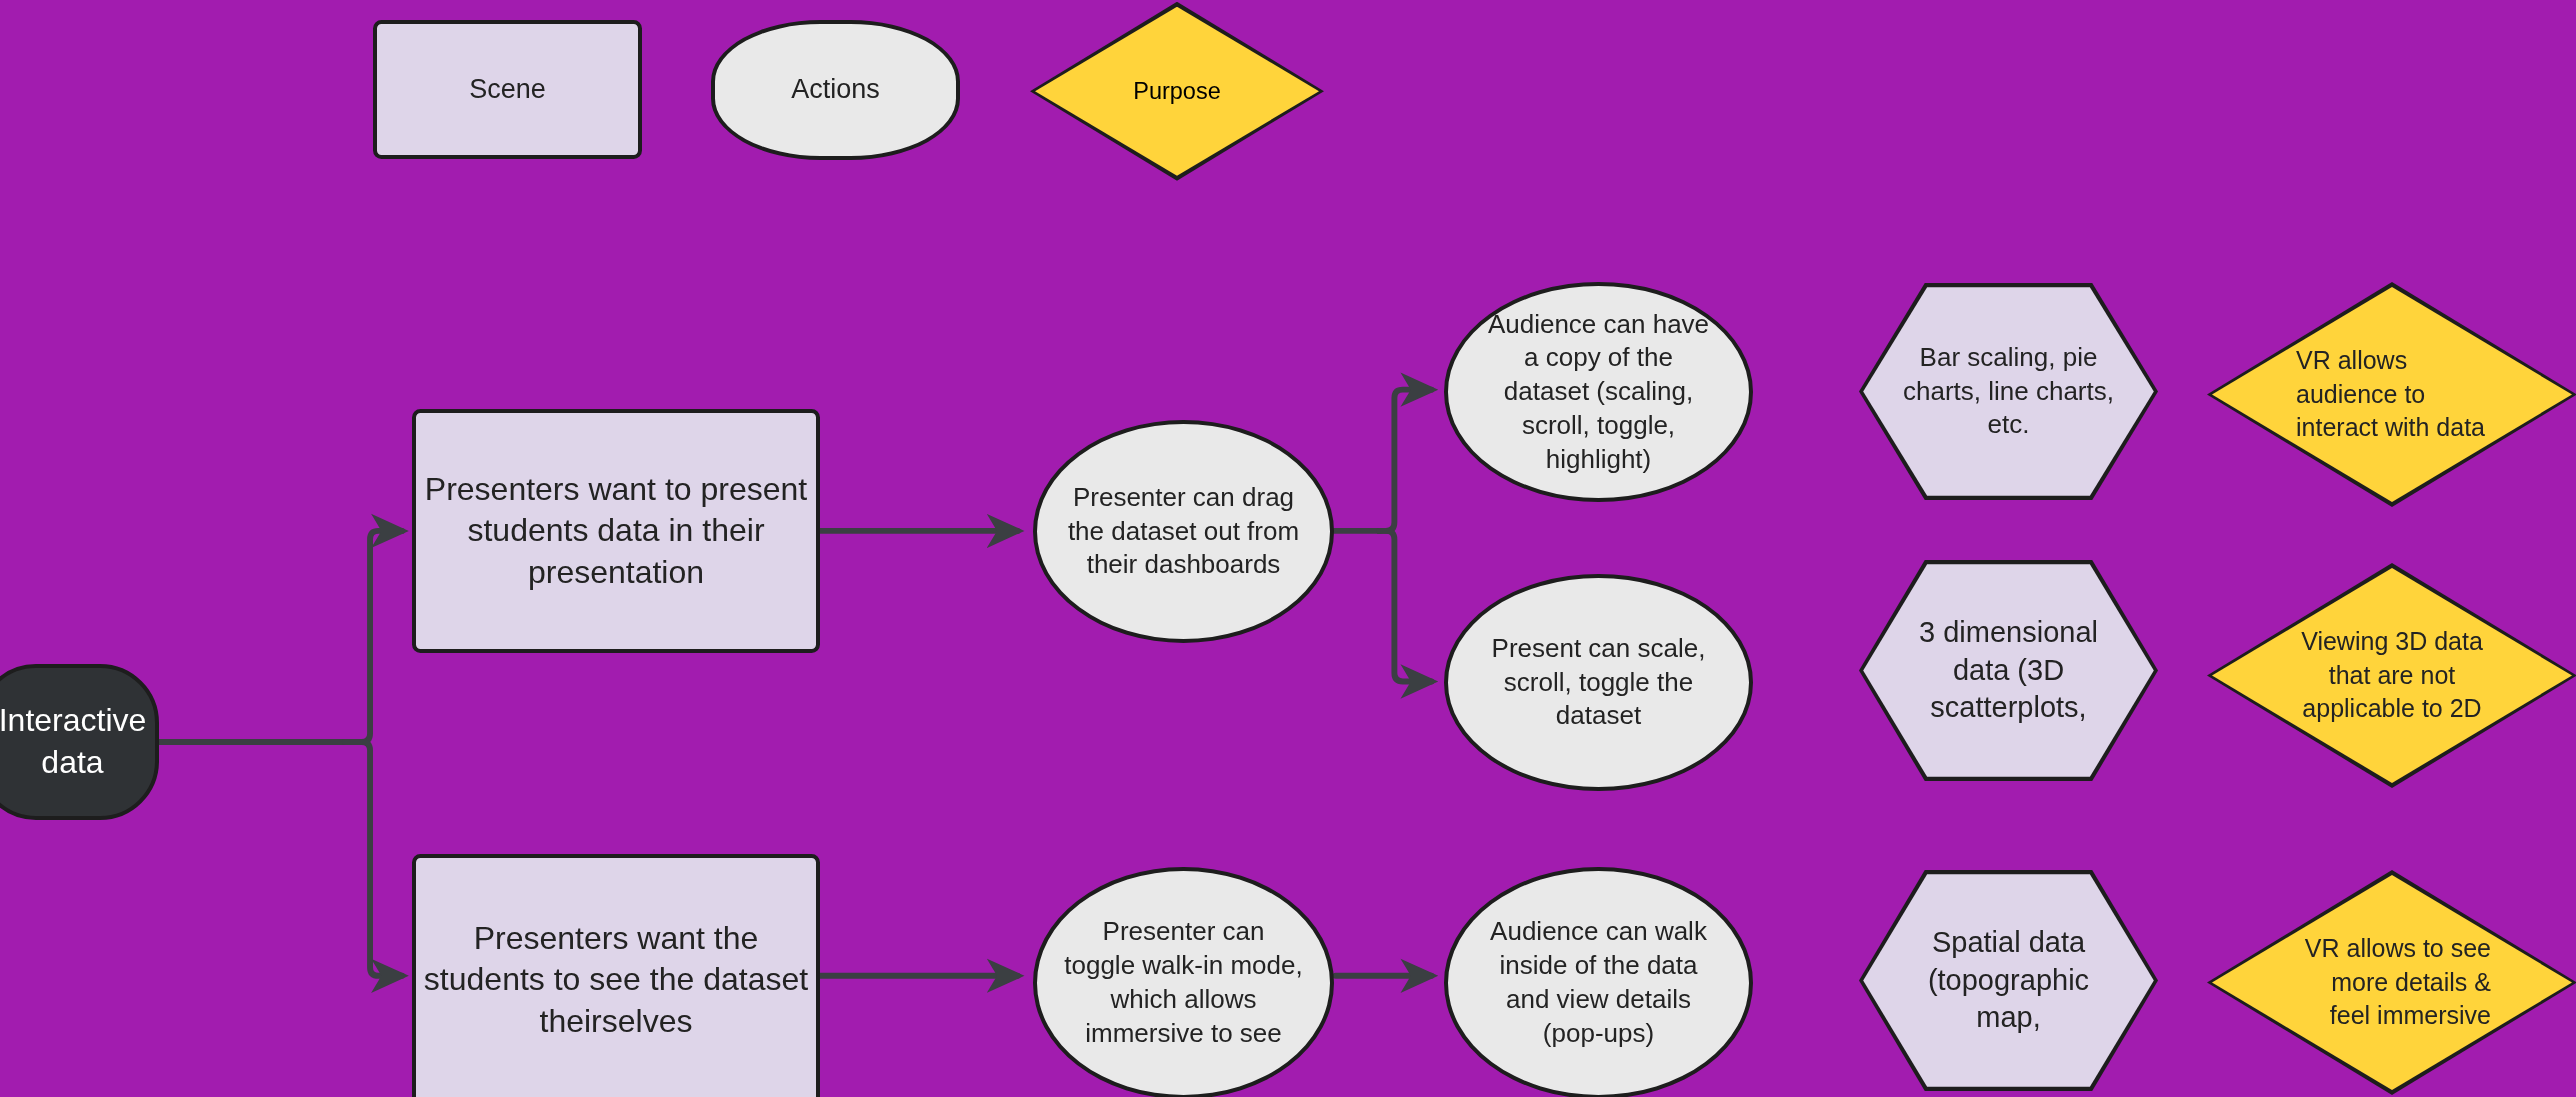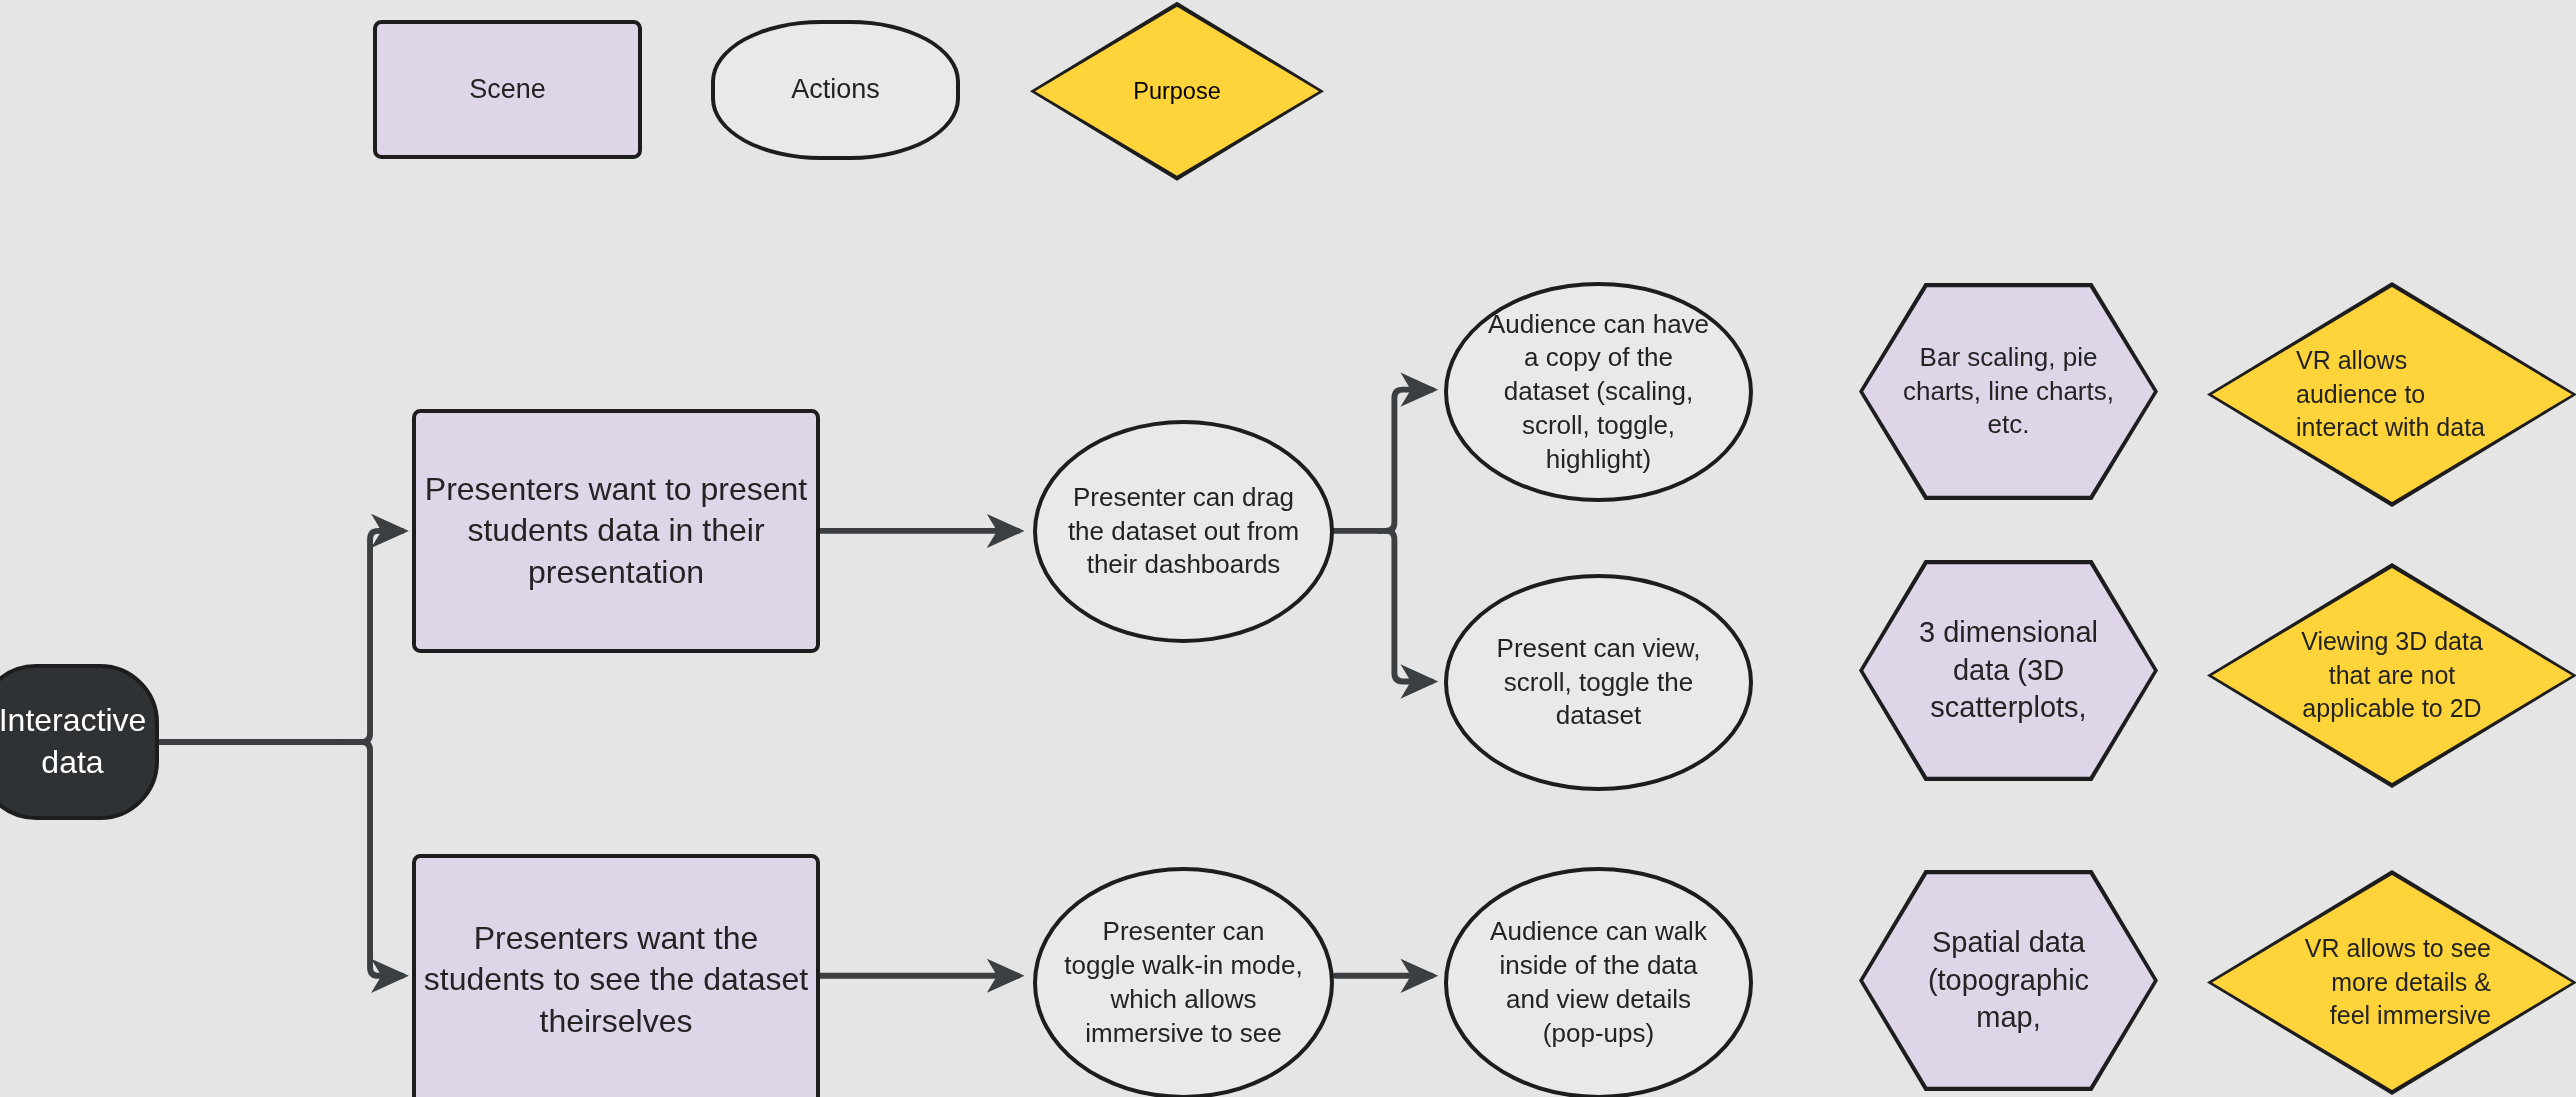--- a/index.html
+++ b/index.html
@@ -5,21 +5,21 @@
 <style>
   html, body {
     margin: 0;
     padding: 0;
     background: #4d6b72;
   }
   #canvas {
     position: relative;
     width: 2576px;
     height: 1098px;
-    background: #e5e5e5;
+    background: #a21caf;
     overflow: hidden;
     font-family: "Liberation Sans", sans-serif;
   }
   #edges {
     position: absolute;
     left: 0; top: 0;
     width: 2576px;
     height: 1098px;
     pointer-events: none;
   }
@@ -152,21 +152,21 @@
 
   <div class="node shape-ellipse" style="left:1033px; top:420px; width:301px; height:223px; font-size:26px;">
     <span class="txt" style="padding:0 29px;">Presenter can drag the dataset out from their dashboards</span>
   </div>
 
   <div class="node shape-ellipse" style="left:1444px; top:282px; width:309px; height:220px; font-size:26px;">
     <span class="txt" style="padding:0 32px;">Audience can have a copy of the dataset (scaling, scroll, toggle, highlight)</span>
   </div>
 
   <div class="node shape-ellipse" style="left:1444px; top:574px; width:309px; height:217px; font-size:26px;">
-    <span class="txt" style="padding:0 35px;">Present can view, scroll, toggle the dataset</span>
+    <span class="txt" style="padding:0 35px;">Present can scale, scroll, toggle the dataset</span>
   </div>
 
   <div class="node shape-ellipse" style="left:1033px; top:867px; width:301px; height:232px; font-size:26px;">
     <span class="txt" style="padding:0 27px;">Presenter can toggle walk-in mode, which allows immersive to see</span>
   </div>
 
   <div class="node shape-ellipse" style="left:1444px; top:867px; width:309px; height:232px; font-size:26px;">
     <span class="txt" style="padding:0 30px;">Audience can walk inside of the data and view details (pop-ups)</span>
   </div>
 

